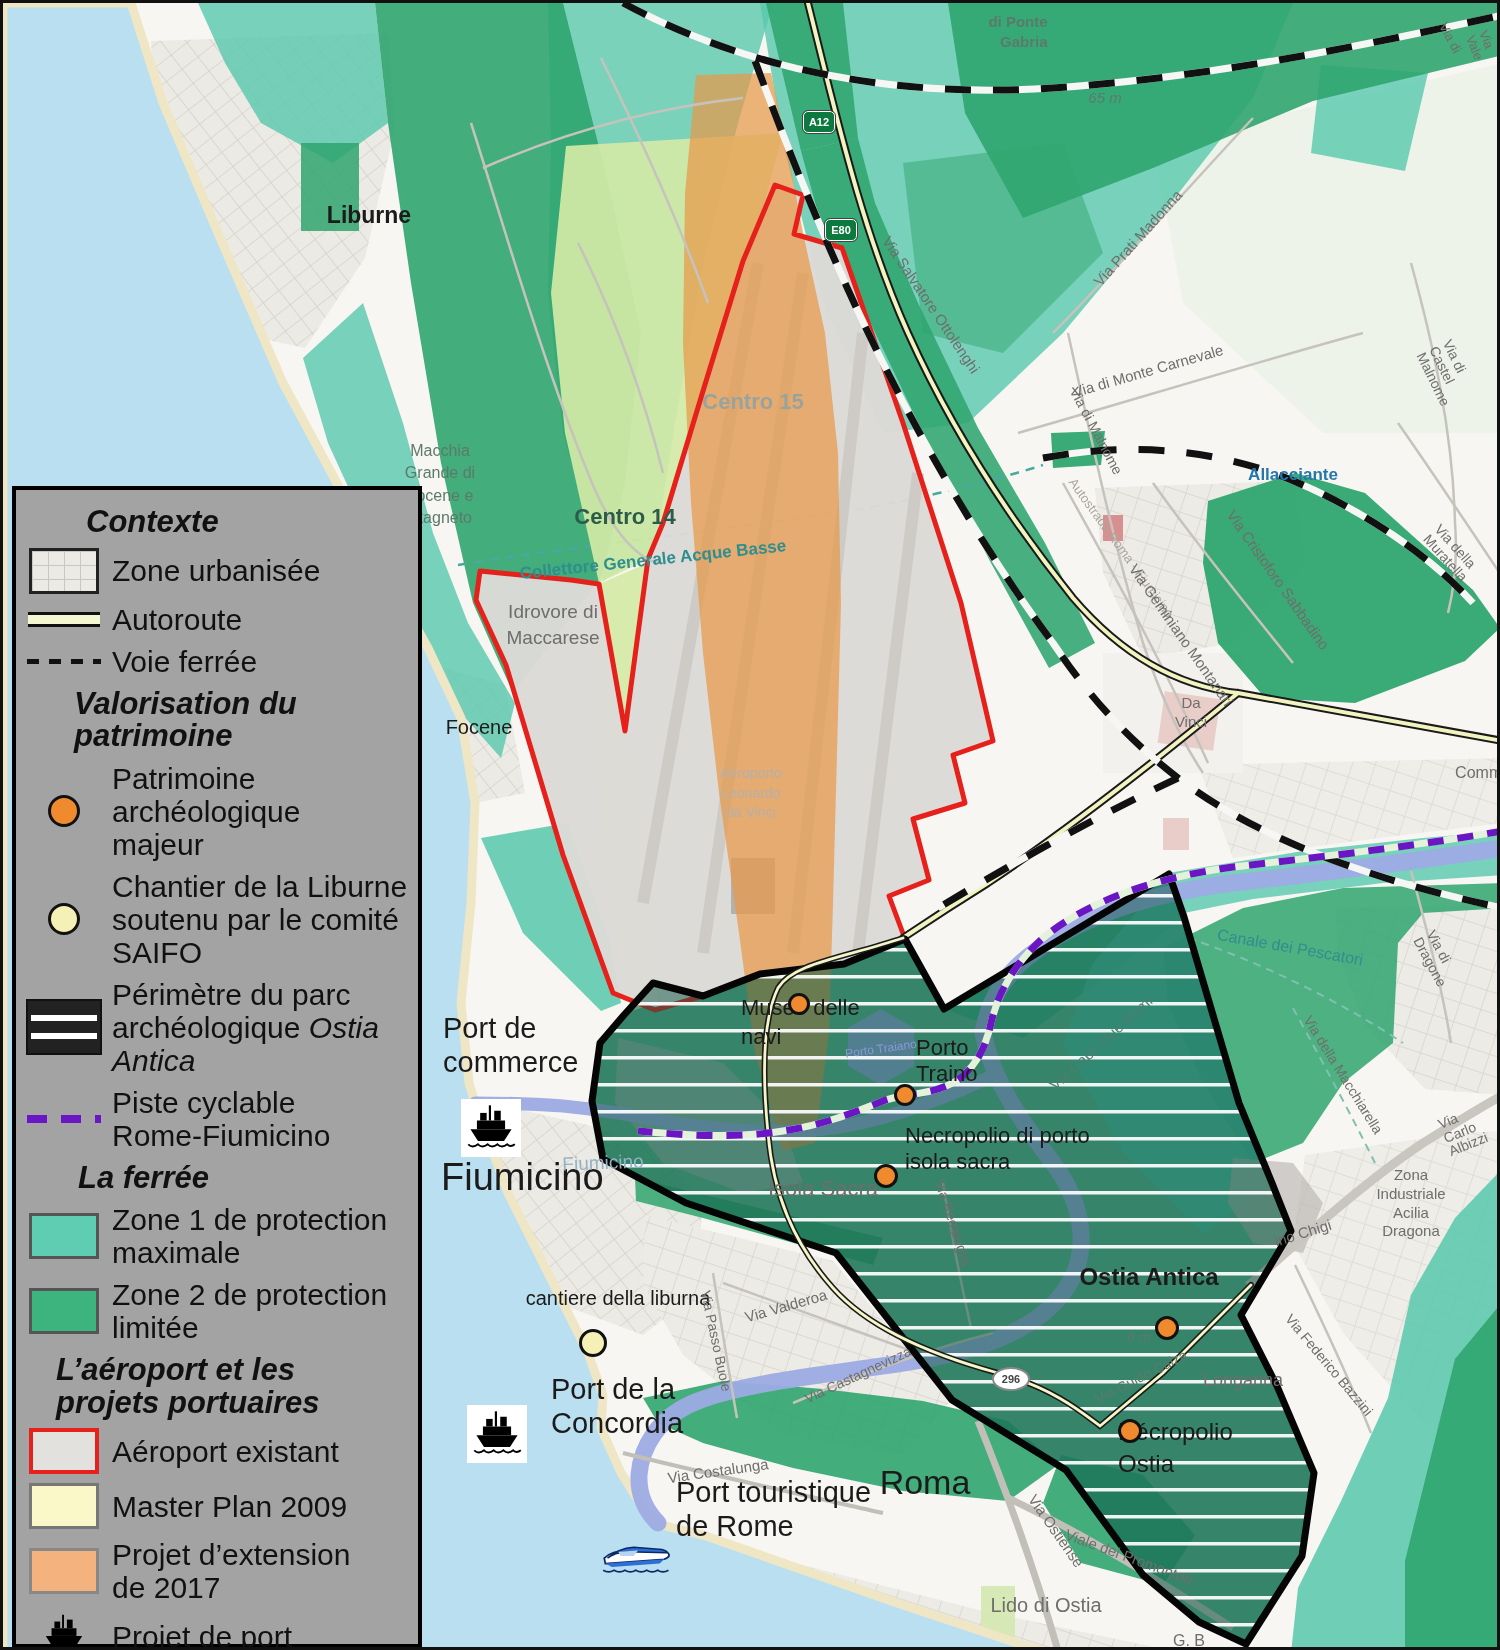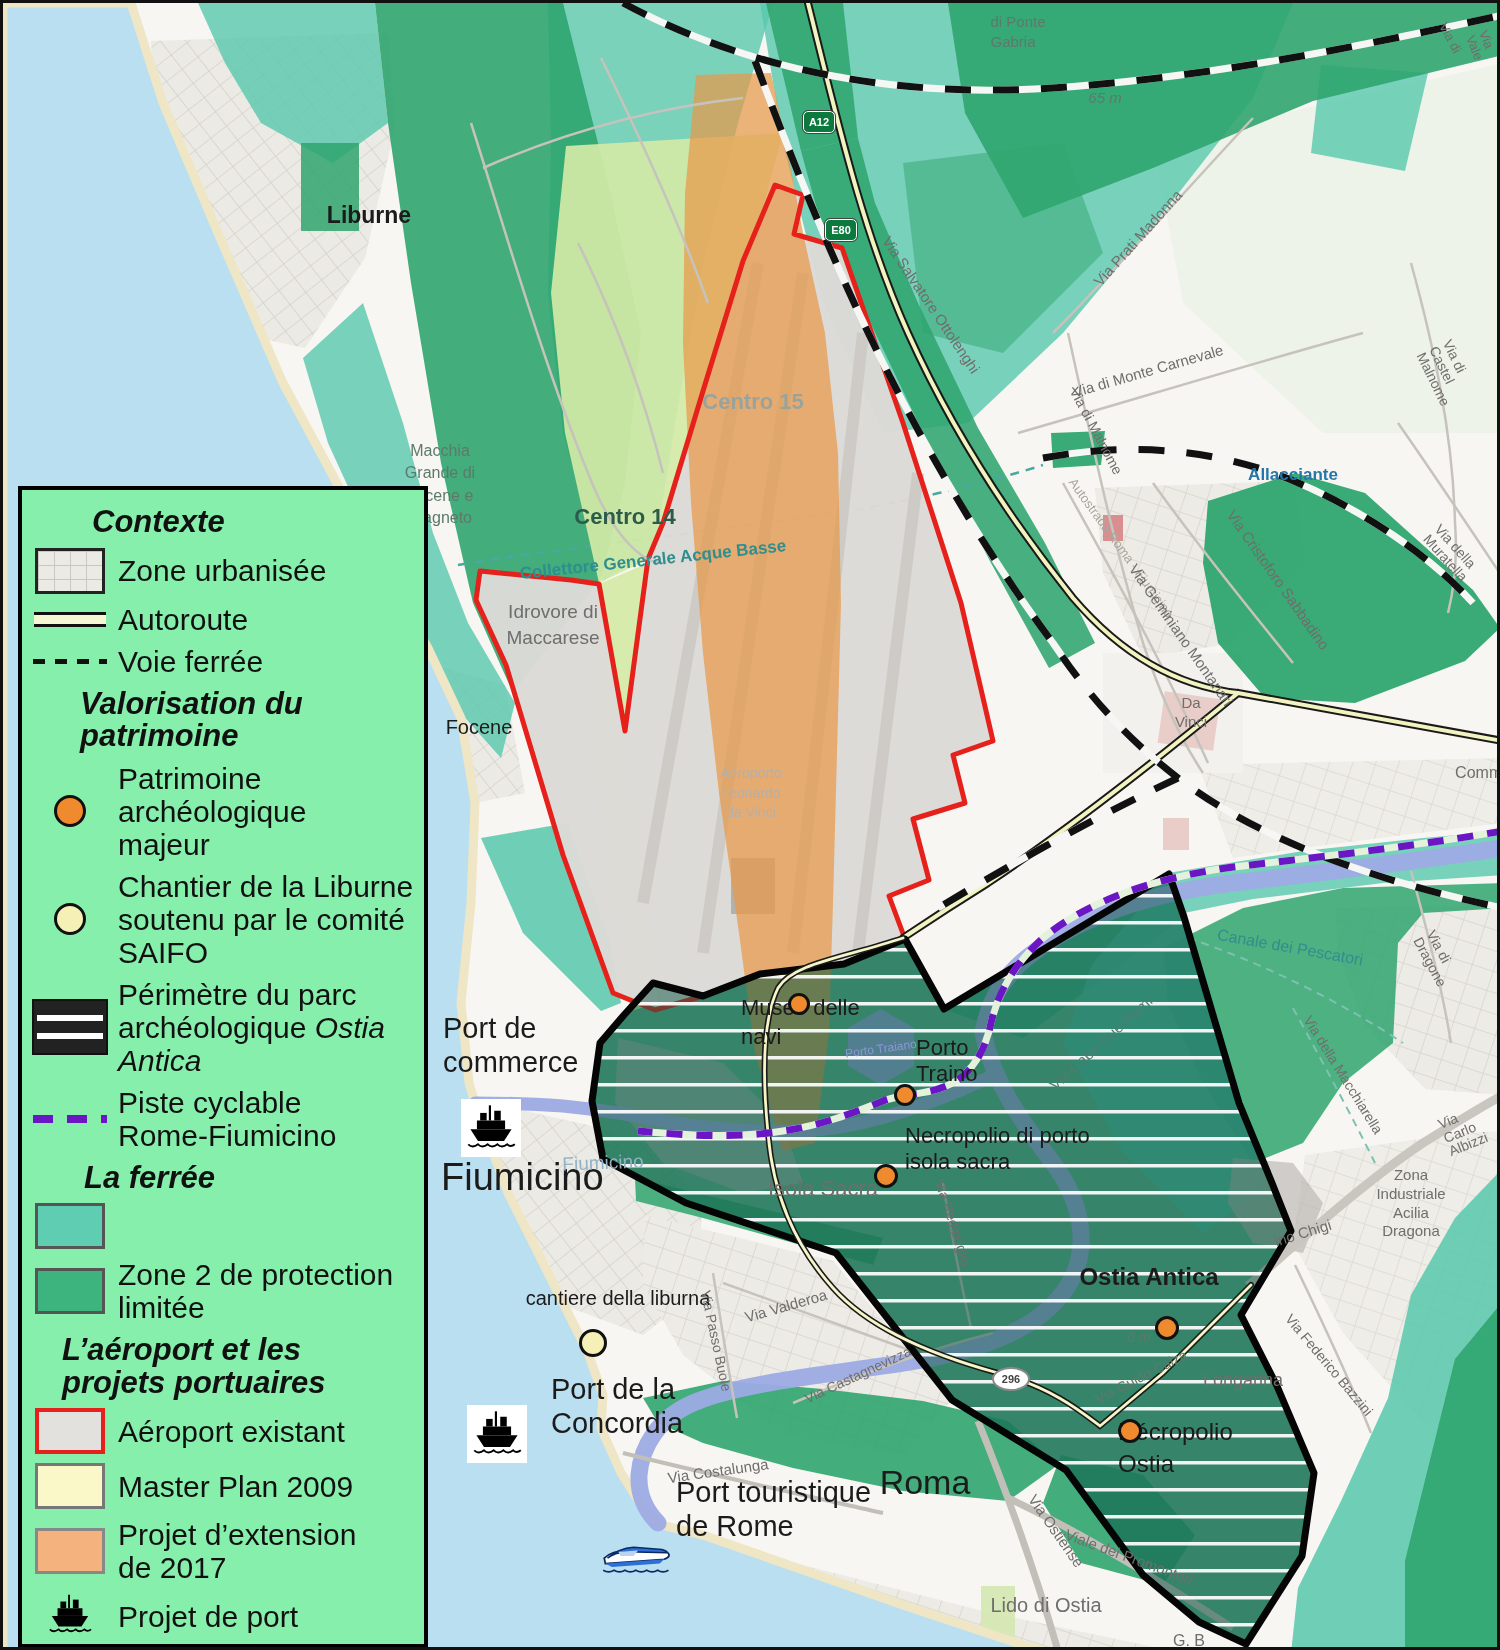--- a/index.html
+++ b/index.html
@@ -8,21 +8,21 @@
   #map-svg{position:absolute;left:0;top:0;}
   #overlay{position:absolute;left:0;top:0;width:1500px;height:1650px;}
   .map-label{position:absolute;white-space:pre-line;line-height:1.05;pointer-events:none;}
   .marker{position:absolute;border:3px solid #111;border-radius:50%;box-sizing:border-box;}
   .marker.orange{background:#f08a2e;}
   .marker.yellow{background:#f5f0b5;}
   .shield{position:absolute;font-size:11px;font-weight:bold;display:flex;align-items:center;justify-content:center;}
   .shield.green{width:30px;height:20px;background:#0c7a3e;color:#fff;border:1.5px solid #fff;outline:1px solid #444;border-radius:5px;}
   .shield.white{width:34px;height:20px;background:#fff;color:#444;border:2px solid #8a8a8a;border-radius:50%;}
   
-  #legend{position:absolute;left:15px;top:483px;width:410px;height:1162px;background:#86efac;
+  #legend{position:absolute;left:9px;top:483px;width:410px;height:1162px;background:#a3a3a3;
           border:4px solid #000;box-sizing:border-box;padding:6px 0 0 0;}
   .lg-title{font-style:italic;font-weight:bold;font-size:31px;color:#111;line-height:1.05;
             margin:10px 0 6px 70px;white-space:pre-line;}
   .lg-row{display:flex;align-items:center;margin:9px 0;}
   .lg-sw{width:96px;display:flex;justify-content:center;flex:0 0 96px;}
   .lg-lab{font-size:30px;color:#111;line-height:1.1;white-space:pre-line;}
   .lg-lab em{font-style:italic;}
   .sw-box{width:70px;height:46px;border:3px solid #555;box-sizing:border-box;}
   .sw-urban{background:#eceae5;border-color:#222;
      background-image:linear-gradient(#c9c7c1 1.5px,transparent 1.5px),linear-gradient(90deg,#c9c7c1 1.5px,transparent 1.5px);
@@ -253,21 +253,21 @@
       <div class="map-label" style="left: 550px; top: 622px; font-size: 19px; color: rgb(111, 110, 108); font-weight: 400; line-height: 1.35; text-align: center; transform: translate(-50%, -50%) rotate(0deg);">Idrovore di
 Maccarese</div>
       <div class="map-label" style="left: 476px; top: 724px; font-size: 20px; color: rgb(27, 27, 27); font-weight: 400; transform: translate(-50%, -50%) rotate(0deg);">Focene</div>
       <div class="map-label" style="left: 748px; top: 790px; font-size: 14px; color: rgb(181, 176, 168); font-weight: 400; line-height: 1.4; text-align: center; transform: translate(-50%, -50%) rotate(0deg);">Aeroporto
 Leonardo
 da Vinci</div>
       <div class="map-label" style="left: 1188px; top: 710px; font-size: 15px; color: rgb(111, 110, 108); font-weight: 400; line-height: 1.25; text-align: center; transform: translate(-50%, -50%) rotate(0deg);">Da
 Vinci</div>
       <div class="map-label" style="left: 1290px; top: 472px; font-size: 17px; color: rgb(37, 119, 169); font-weight: 700; transform: translate(-50%, -50%) rotate(0deg);">Allacciante</div>
       <div class="map-label" style="left: 650px; top: 557px; font-size: 17px; color: rgb(47, 142, 142); font-weight: 600; transform: translate(-50%, -50%) rotate(-6deg);">Collettore Generale Acque Basse</div>
-      <div class="map-label" style="left: 1015px; top: 28px; font-size: 15px; color: rgb(92, 122, 107); font-weight: 400; line-height: 1.3; text-align: left; transform: translate(-50%, -50%) rotate(0deg);">di Ponte
+      <div class="map-label" style="left: 1015px; top: 28px; font-size: 15px; color: rgb(92, 122, 107); font-weight: 700; line-height: 1.3; text-align: right; transform: translate(-50%, -50%) rotate(0deg);">di Ponte
 Gabria</div>
       <div class="map-label" style="left: 1102px; top: 95px; font-size: 15px; color: rgb(92, 122, 107); font-weight: 400; font-style: italic; transform: translate(-50%, -50%) rotate(0deg);">65 m</div>
       <div class="map-label" style="left: 1135px; top: 235px; font-size: 15px; color: rgb(111, 110, 108); font-weight: 400; transform: translate(-50%, -50%) rotate(-48deg);">Via Prati Madonna</div>
       <div class="map-label" style="left: 1145px; top: 368px; font-size: 15px; color: rgb(111, 110, 108); font-weight: 400; transform: translate(-50%, -50%) rotate(-16deg);">Via di Monte Carnevale</div>
       <div class="map-label" style="left: 1093px; top: 428px; font-size: 14px; color: rgb(111, 110, 108); font-weight: 400; transform: translate(-50%, -50%) rotate(62deg);">Via di Malnome</div>
       <div class="map-label" style="left: 1443px; top: 370px; font-size: 14px; color: rgb(111, 110, 108); font-weight: 400; transform: translate(-50%, -50%) rotate(64deg);">Via di Castel Malnome</div>
       <div class="map-label" style="left: 928px; top: 302px; font-size: 15px; color: rgb(111, 110, 108); font-weight: 400; transform: translate(-50%, -50%) rotate(56deg);">Via Salvatore Ottolenghi</div>
       <div class="map-label" style="left: 1118px; top: 545px; font-size: 13px; color: rgb(170, 166, 158); font-weight: 400; transform: translate(-50%, -50%) rotate(54deg);">Autostrada Roma - Fiumicino</div>
       <div class="map-label" style="left: 1275px; top: 577px; font-size: 15px; color: rgb(111, 110, 108); font-weight: 400; transform: translate(-50%, -50%) rotate(55deg);">Via Cristoforo Sabbadino</div>
       <div class="map-label" style="left: 1178px; top: 632px; font-size: 15px; color: rgb(111, 110, 108); font-weight: 400; transform: translate(-50%, -50%) rotate(55deg);">Via Geminiano Montanari</div>
@@ -377,20 +377,22 @@
             <div class="sw-cycle"></div>
           </div>
           <div class="lg-lab">Piste cyclable
 Rome-Fiumicino</div>
         </div>
         <div class="lg-title" style="margin-left: 62px;">La ferrée</div>
         <div class="lg-row">
           <div class="lg-sw">
             <div class="sw-box sw-zone1"></div>
           </div>
+          <div class="lg-lab">Zone 1 de protection
+maximale</div>
         </div>
         <div class="lg-row">
           <div class="lg-sw">
             <div class="sw-box sw-zone2"></div>
           </div>
           <div class="lg-lab">Zone 2 de protection
 limitée</div>
         </div>
         <div class="lg-title" style="margin-left: 40px;">L’aéroport et les
 projets portuaires</div>

